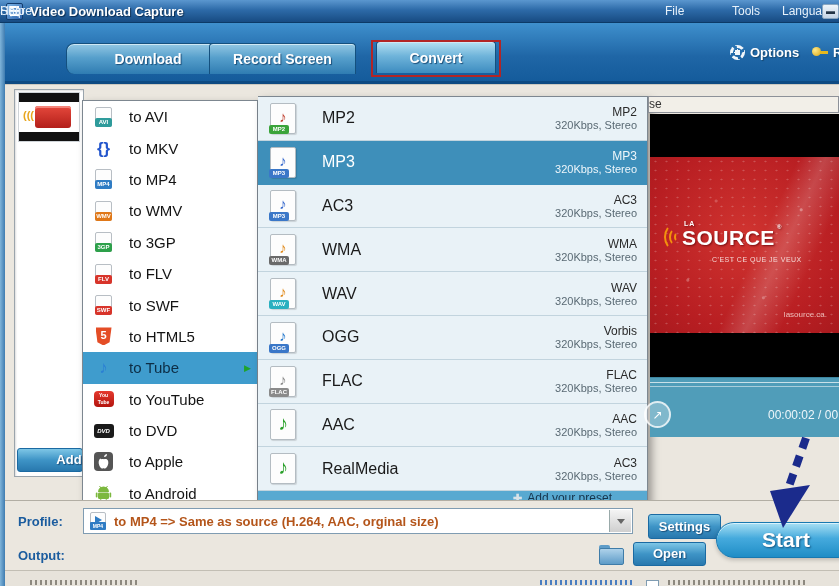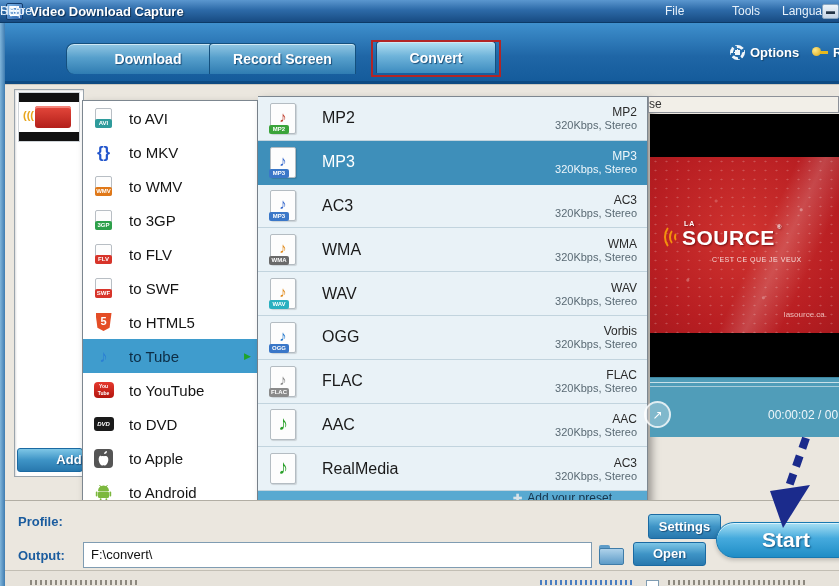--- a/index.html
+++ b/index.html
@@ -261,20 +261,28 @@
   </div>
     <div class="fm-item">
     <span class="fm-ic">
         <span class="fm-glyph" style="color:#2255cc">{}</span>
       </span>
     <span class="fm-label">to MKV</span>
   </div>
     <div class="fm-item">
     <span class="fm-ic">
         <span class="fm-page">
+          <span class="fm-badge" style="background:#2f7cc4">MP4</span>
+        </span>
+      </span>
+    <span class="fm-label">to MP4</span>
+  </div>
+    <div class="fm-item">
+    <span class="fm-ic">
+        <span class="fm-page">
           <span class="fm-badge" style="background:#e07818">WMV</span>
         </span>
       </span>
     <span class="fm-label">to WMV</span>
   </div>
     <div class="fm-item">
     <span class="fm-ic">
         <span class="fm-page">
           <span class="fm-badge" style="background:#2da04a">3GP</span>
         </span>
@@ -476,23 +484,27 @@
     <div class="watermark">lasource.ca.</div>
   </div>
 </div>
 <div class="control-bar">
   <div class="expand-btn">↗</div>
   <div class="timestamp">00:00:02 / 00:0</div>
 </div>
 
 <div class="bottom-panel">
   <span class="row-label lbl-profile">Profile:</span>
+  <div class="profile-box">
+    <span class="mp4-mini"></span>
+    <span class="profile-text">to MP4 =&gt; Same as source (H.264, AAC, orginal size)</span>
+    <span class="dd-btn"></span>
+  </div>
   <div class="sm-btn settings-btn">Settings</div>
   <span class="row-label lbl-output">Output:</span>
-  <div class="output-box">F:\convert\</div>
   <div class="folder-icon"></div>
   <div class="sm-btn open-btn">Open</div>
   <div class="start-btn">Start</div>
 </div>
 
 <svg class="annot-arrow" viewBox="0 0 99 115">
   <path d="M66 13 L47 67" stroke="#1b2b8c" stroke-width="8" stroke-dasharray="11 8" fill="none"></path>
   <polygon points="30,66 70,60 43,103" fill="#1b2b8c"></polygon>
 </svg>
 

